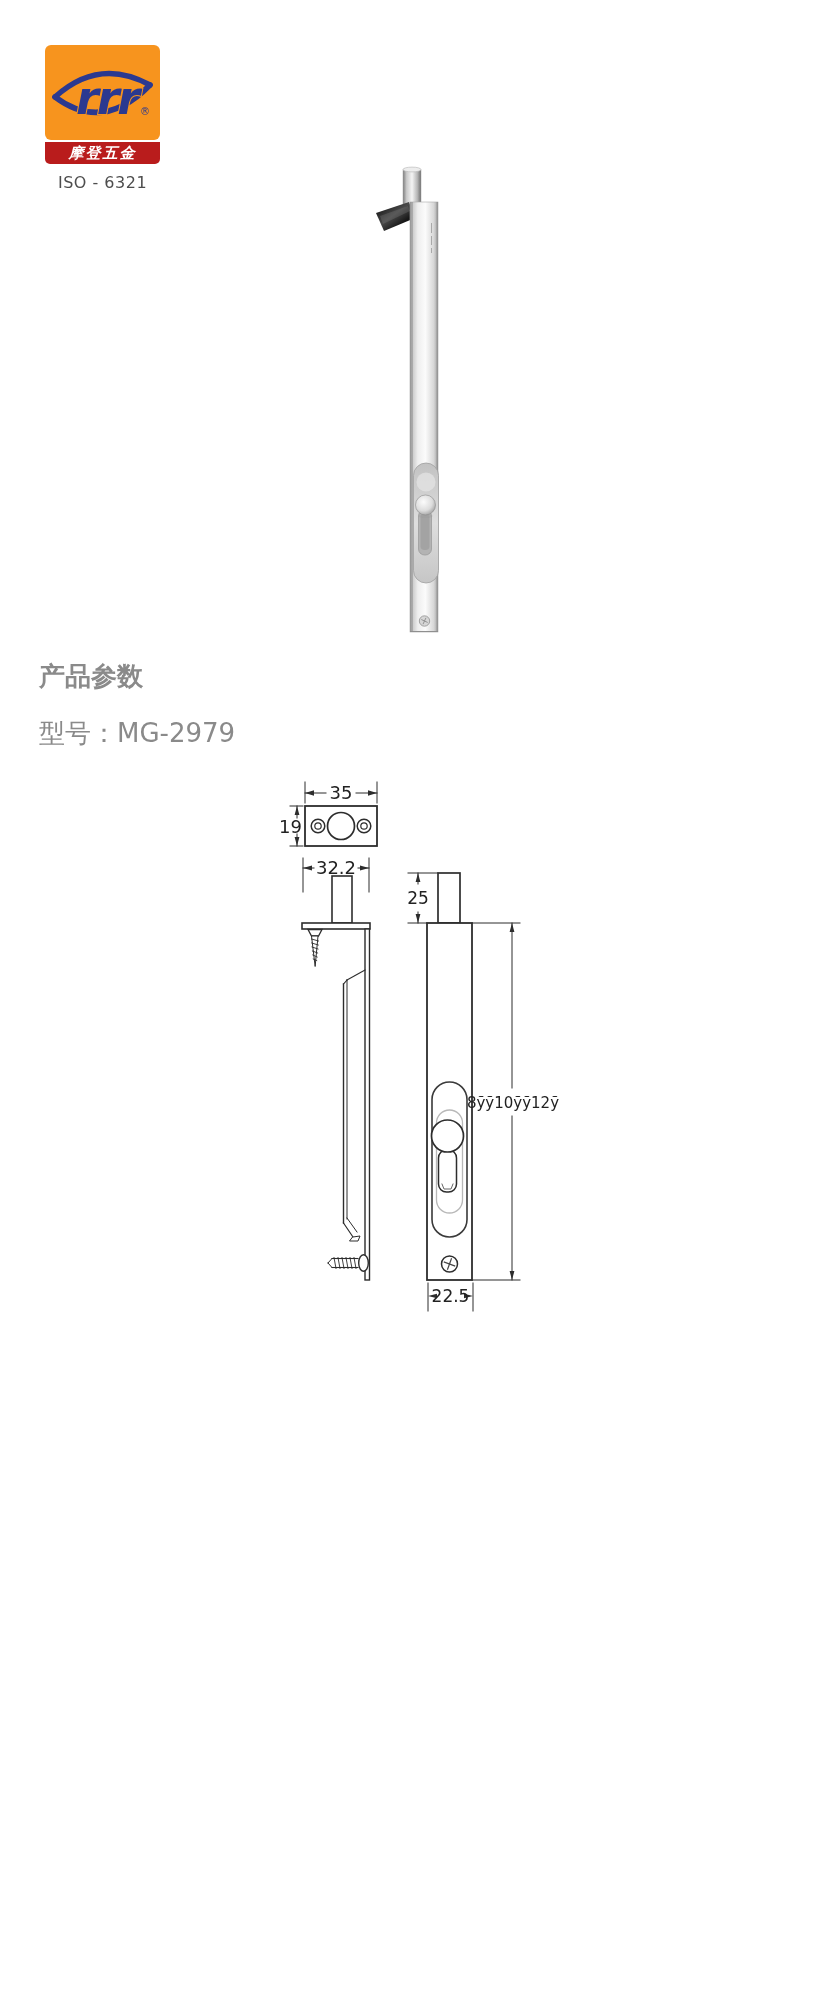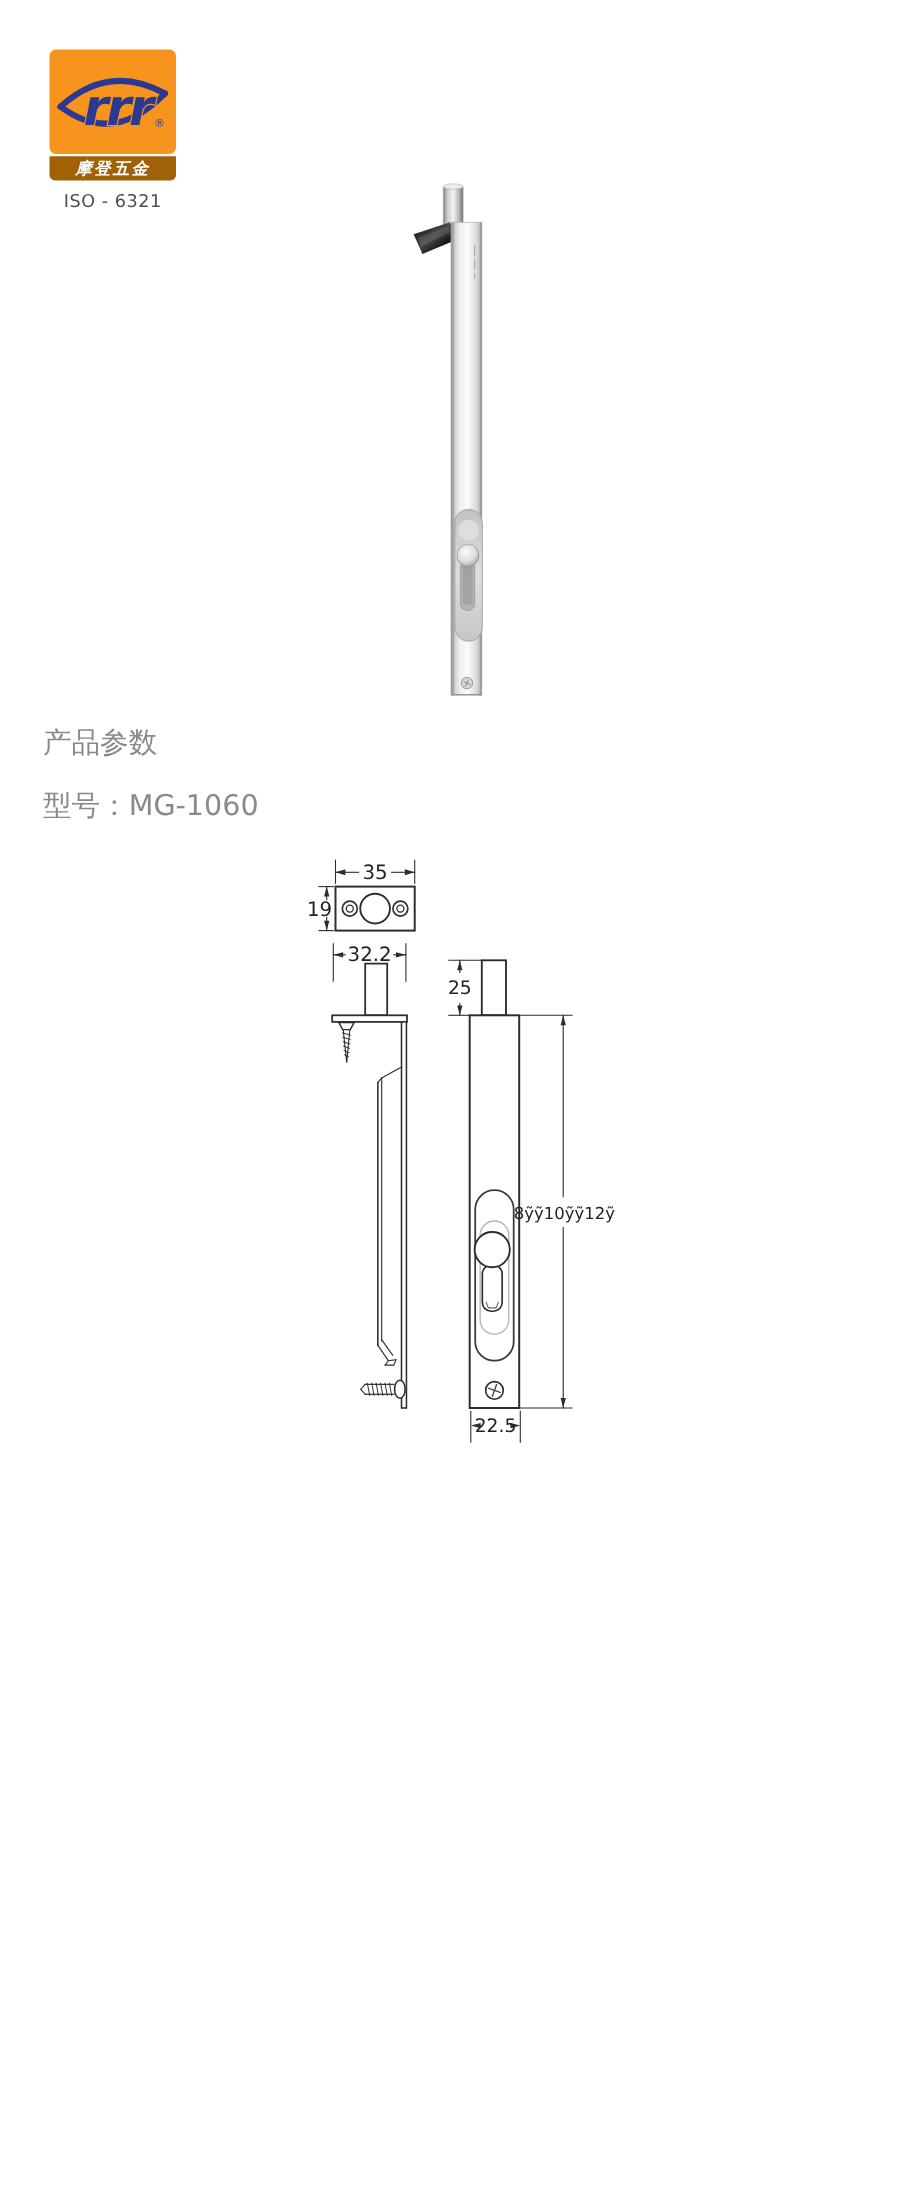--- a/index.html
+++ b/index.html
@@ -7,35 +7,35 @@
     position:relative;width:752px;height:2000px;background:#ffffff;
     font-family:"DejaVu Sans","Liberation Sans",sans-serif;overflow:hidden;
   }
   
   .logo-block{position:absolute;left:45px;top:45px;width:115px;}
   .logo-square{
     width:115px;height:95px;background:#F7941E;border-radius:6px;
     position:relative;overflow:hidden;
   }
   .logo-bar{
-    margin-top:2px;width:115px;height:22px;background:#a16207;
+    margin-top:2px;width:115px;height:22px;background:#b91c1c;
     border-radius:0 0 5px 5px;color:#ffffff;font-size:15px;font-weight:bold;
     font-style:italic;letter-spacing:2px;display:flex;align-items:center;
     justify-content:center;line-height:1;
   }
   .iso-text{
     margin-top:9px;width:115px;text-align:center;color:#4d4d4d;
     font-size:16px;letter-spacing:.5px;
   }
   
   .product-photo{position:absolute;left:360px;top:160px;}
   
   .params-title{
     position:absolute;left:39px;top:662px;font-size:26px;color:#8a8a8a;
-    font-weight:400;line-height:1.15;
+    font-weight:700;line-height:1.15;
   }
   .model-row{
     position:absolute;left:39px;top:719px;font-size:26px;color:#8a8a8a;
     line-height:1.15;
   }
   
   .tech-drawing{position:absolute;left:270px;top:770px;}
   .dim-lg{font:18px "DejaVu Sans","Liberation Sans",sans-serif;fill:#222;}
   .dim-md{font:17px "DejaVu Sans","Liberation Sans",sans-serif;fill:#222;}
   .dim-sm{font:15px "DejaVu Sans","Liberation Sans",sans-serif;fill:#222;}
@@ -139,21 +139,21 @@
       <circle cx="64.5" cy="461" r="5.2" fill="#d6d6d6" stroke="#909090" stroke-width="0.8"></circle>
       <g transform="rotate(25 64.5 461)" stroke="#8a8a8a" stroke-width="0.8">
         <line x1="61" y1="461" x2="68" y2="461"></line>
         <line x1="64.5" y1="457.5" x2="64.5" y2="464.5"></line>
       </g>
     </g>
   </svg>
 
   <div class="params-title">产品参数</div>
   <div class="model-row">
-    <span>型号：</span><span>MG-1060</span>
+    <span>型号：</span><span>MG-2979</span>
   </div>
 
   <svg class="tech-drawing" width="300" height="550" viewBox="0 0 300 550" stroke-linecap="square" fill="none">
 
     <g stroke="#2d2d2d">
 
       <line x1="35" y1="12" x2="35" y2="33" stroke-width="1"></line>
       <line x1="107" y1="12" x2="107" y2="33" stroke-width="1"></line>
       <line x1="35" y1="23" x2="56" y2="23" stroke-width="1"></line>
       <line x1="86" y1="23" x2="107" y2="23" stroke-width="1"></line>

